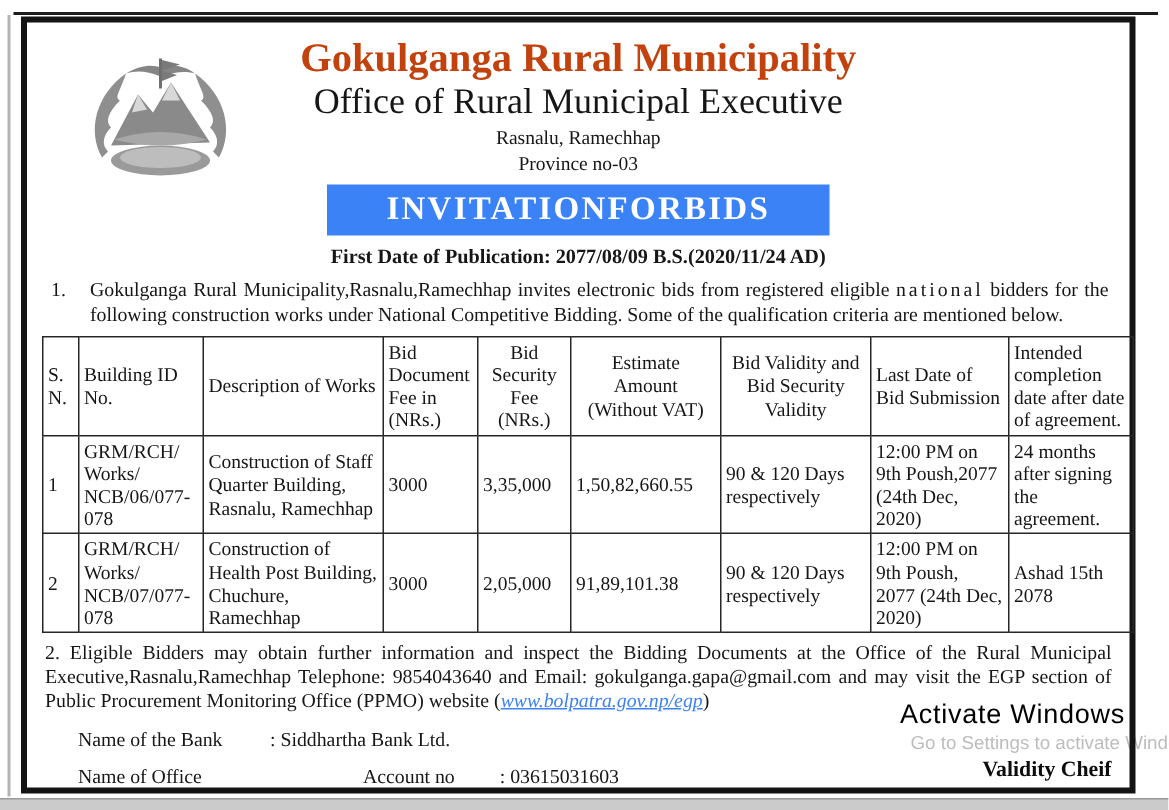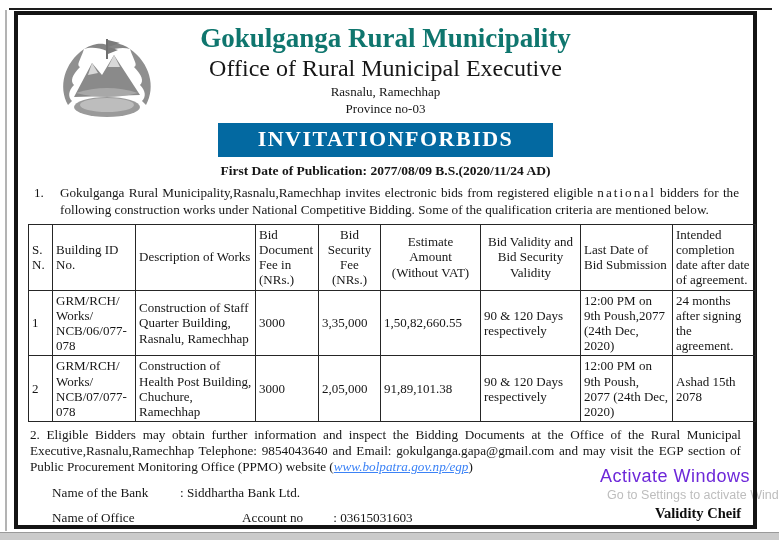--- a/index.html
+++ b/index.html
@@ -11,38 +11,38 @@
     color:#161616;
     overflow:hidden;
   }
   .bottom-strip { position:absolute; left:0; bottom:0; width:779px; height:8px;
                   background:#cbcbcb; border-top:1px solid #9a9a9a; }
   .page-topline { position:absolute; left:9px; top:8px; width:763px; height:2px; background:#1d1d1d; }
   .page-leftline{ position:absolute; left:5px; top:10px; width:2px; height:521px; background:#b3b3b3; }
 
   
   .wm1 { position:absolute; left:600px; top:466px; font-family:"Liberation Sans", sans-serif;
-         font-size:18px; color:#6d28d9; letter-spacing:0.5px; }
+         font-size:18px; color:#000000; letter-spacing:0.5px; }
   .wm2 { position:absolute; left:607px; top:488px; font-family:"Liberation Sans", sans-serif;
          font-size:12.5px; color:#bdbdbd; white-space:nowrap; }
 
   .doc-border {
     position:absolute; left:14px; top:11px; width:743px; height:518px;
     border:4px solid #141414; padding:4px 10px 0 10px;
   }
 
   header { position:relative; text-align:center; }
   .logo { position:absolute; left:26px; top:12px; width:106px; height:90px; }
-  .title    { font-size:27px; font-weight:bold; margin-top:4px; line-height:1.15; color:#0f766e; }
+  .title    { font-size:27px; font-weight:bold; margin-top:4px; line-height:1.15; color:#c2410c; }
   .subtitle { font-size:24px; font-weight:normal; margin-top:1px; line-height:1.1;text-align:center; }
   .addr     { font-size:13px; margin-top:3px; }
   .prov     { font-size:13px; margin-top:1px; }
 
   .banner { text-align:center; margin-top:6px; }
-  .banner-box { display:inline-block; background:#0369a1; color:#ffffff;
+  .banner-box { display:inline-block; background:#3b82f6; color:#ffffff;
                 font-size:22px; font-weight:bold; letter-spacing:1.5px;
                 padding:3px 40px 5px 40px; }
 
   .pubdate { text-align:center; font-weight:bold; font-size:13.5px; margin-top:6px; }
 
   .intro { display:flex; margin:6px 4px 0 6px; font-size:13.2px; line-height:1.26; }
   .intro-num { width:26px; flex:none; }
   .intro-text { flex:1; text-align:justify; }
   .spaced { letter-spacing:2px; }
 

